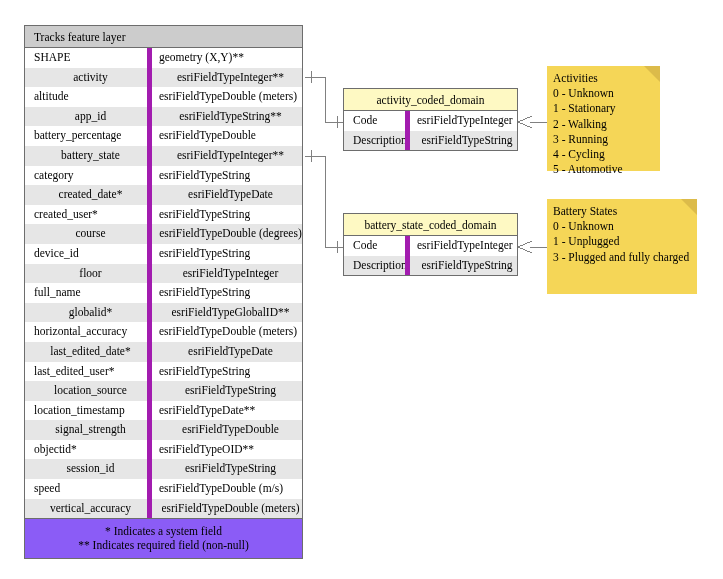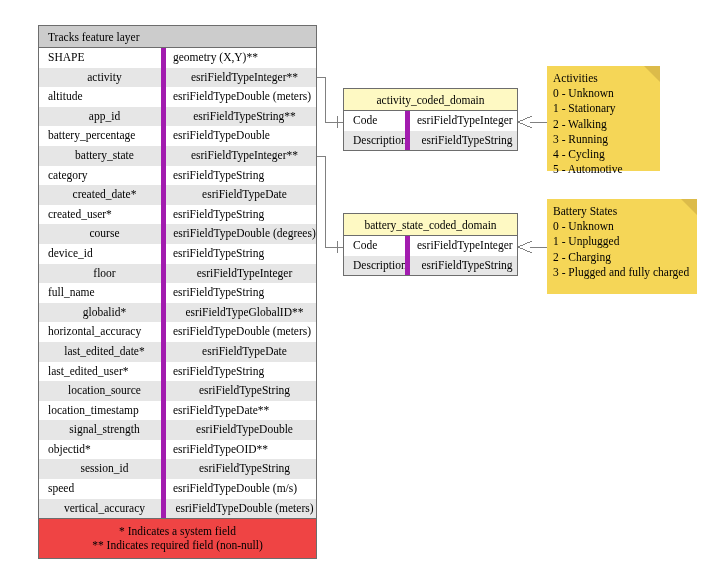--- a/index.html
+++ b/index.html
@@ -25,21 +25,21 @@
   }
 
   
   .entity {
     position: absolute;
     border: 1px solid #6d6d6d;
     background: #ffffff;
     box-sizing: border-box;
   }
   #tracks-table {
-    left: 38px;
+    left: 24px;
     top: 25px;
     width: 279px;
   }
   .entity-title {
     background: #cccccc;
     border-bottom: 1px solid #6d6d6d;
     font-size: 11.5px;
     line-height: 22px;
     height: 22px;
     padding-left: 9px;
@@ -67,21 +67,21 @@
     padding-left: 7px;
     box-sizing: border-box;
     white-space: nowrap;
     overflow: hidden;
   }
   .footnote {
     border-top: 1px solid #6d6d6d;
     text-align: center;
     font-size: 11.5px;
     padding: 5px 0 6px 0;
-    background: #ef4444;
+    background: #8b5cf6;
   }
   .footnote div { line-height: 14px; }
 
   
   .domain {
     position: absolute;
     border: 1px solid #6d6d6d;
     background: #ffffff;
     box-sizing: border-box;
     width: 175px;
@@ -297,17 +297,16 @@
   </div>
 </div>
 
 <div class="note" id="battery-note">
   <div class="fold"></div>
   <div class="note-body">
     <div>Battery States</div>
     <div class="note-entries">
         <div>0 - Unknown</div>
         <div>1 - Unplugged</div>
-        <div>2 - Charging</div>
         <div>3 - Plugged and fully charged</div>
       </div>
   </div>
 </div>
 
 </body></html>

